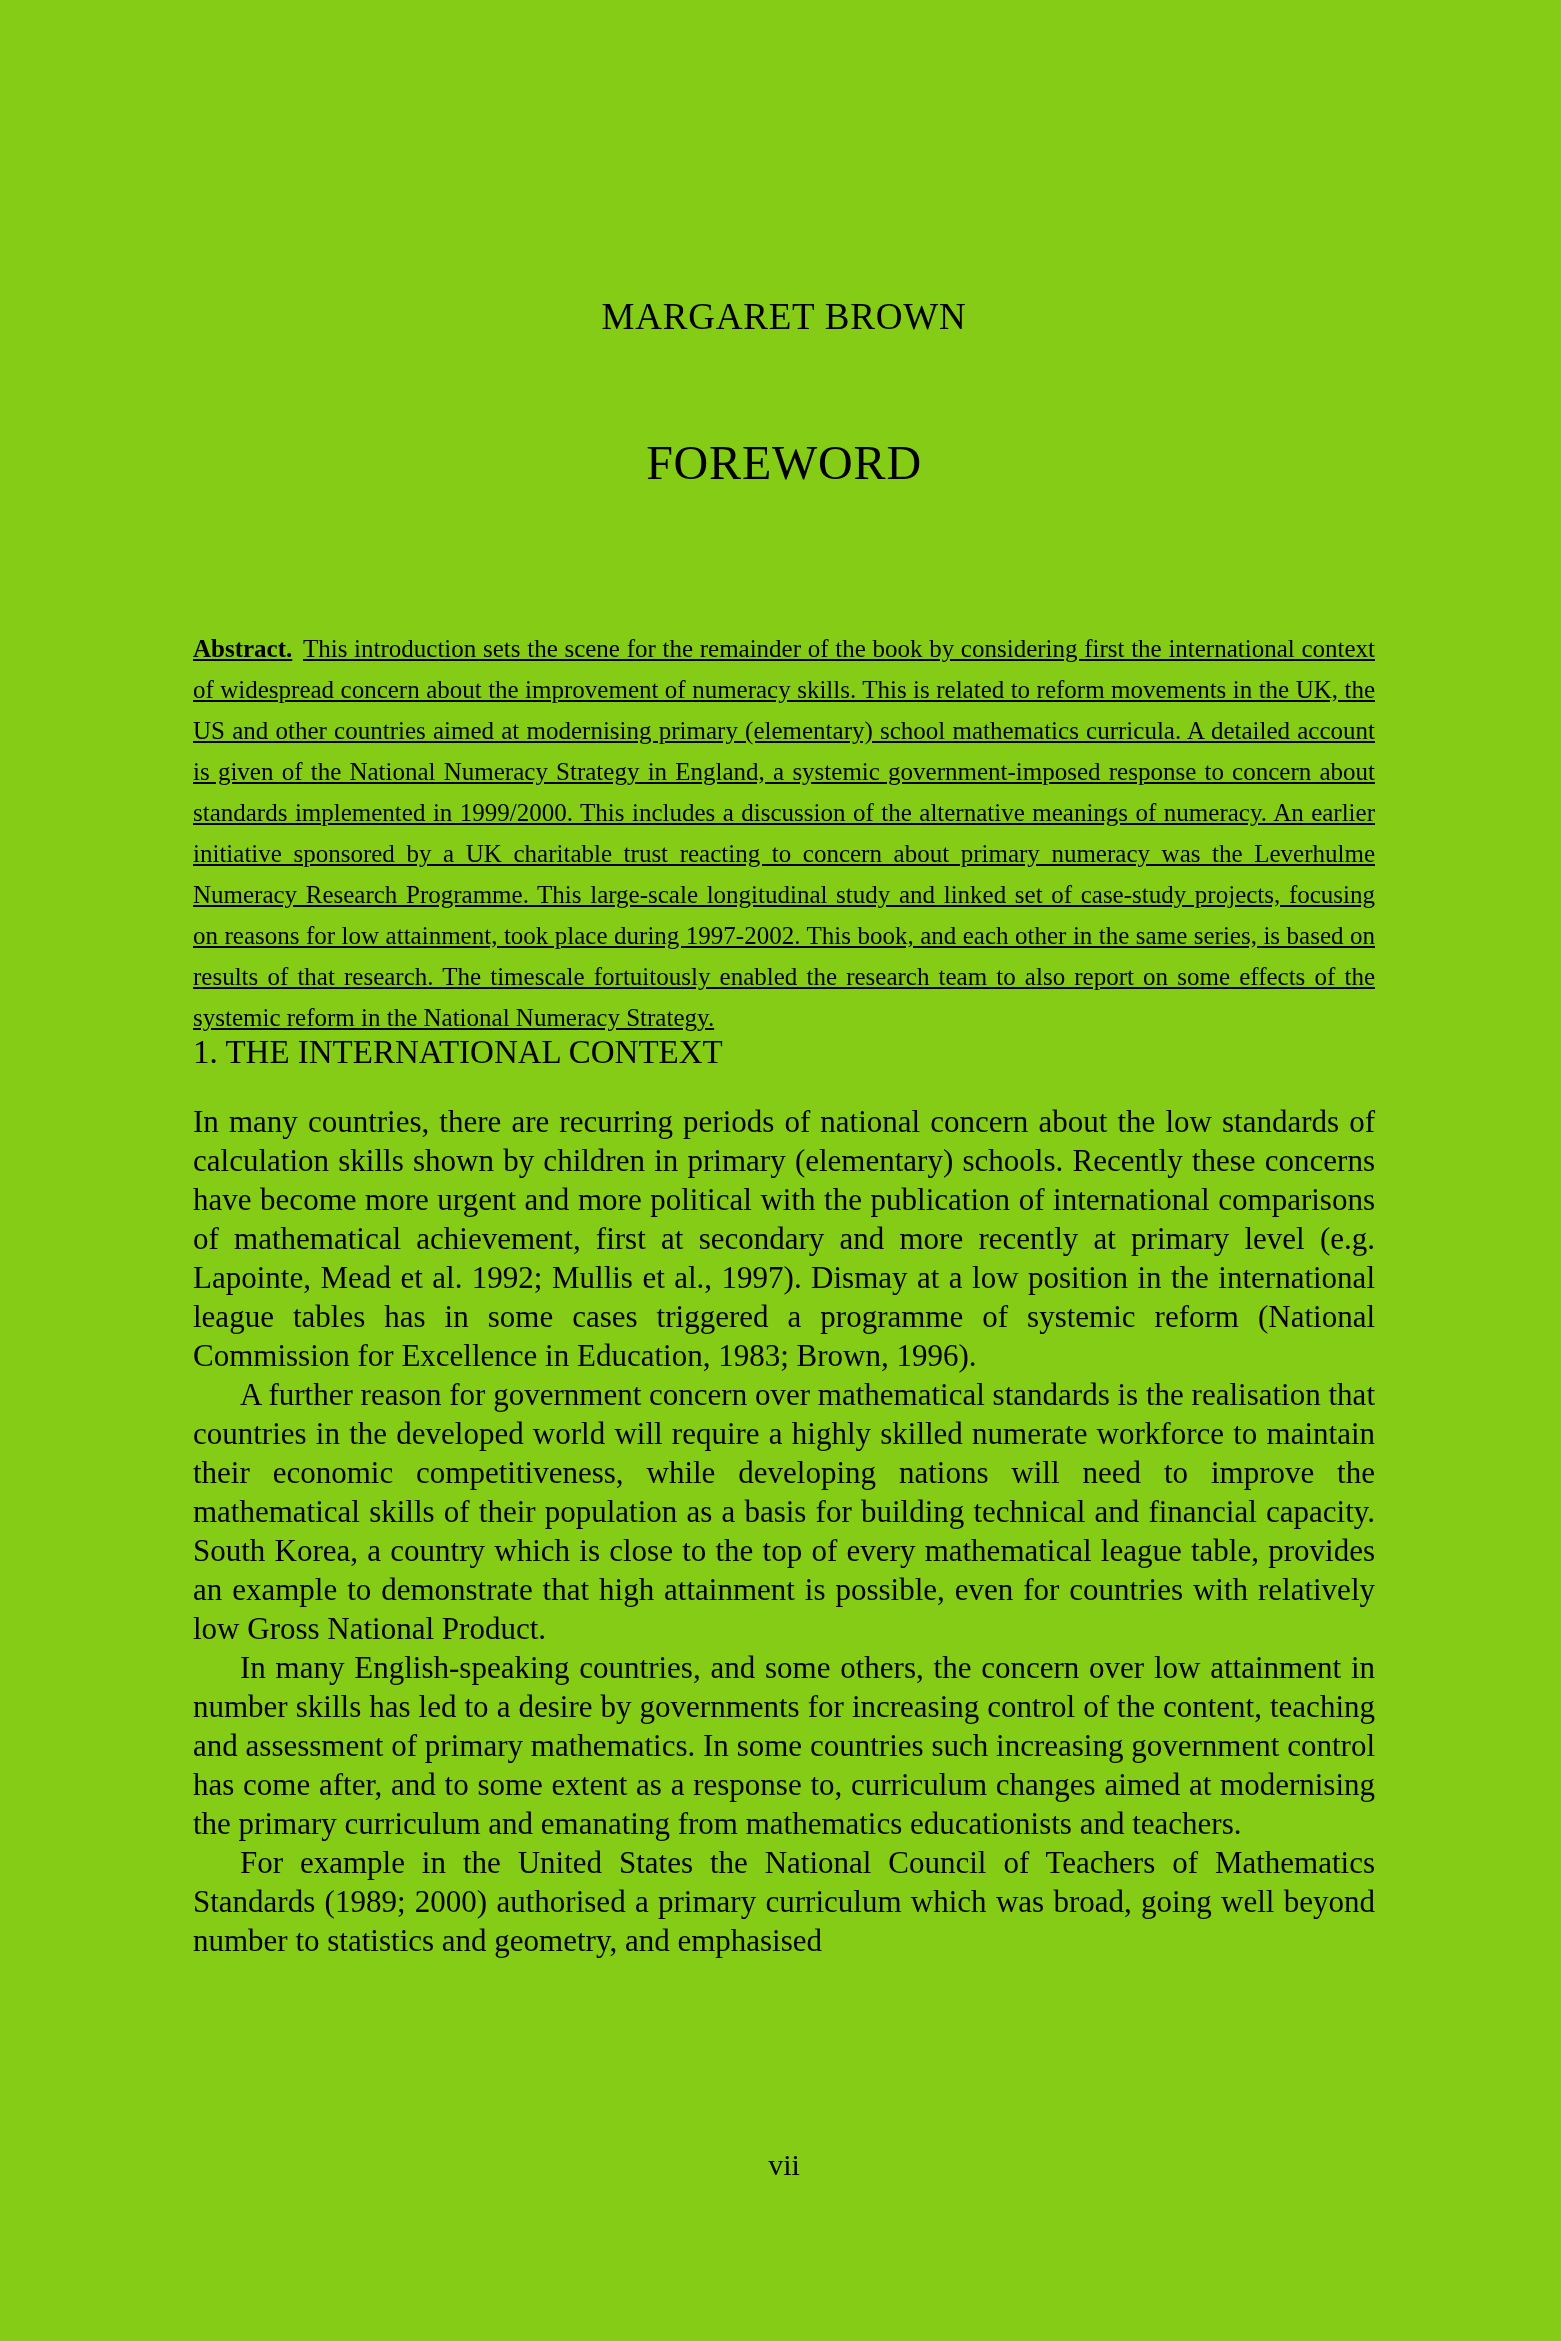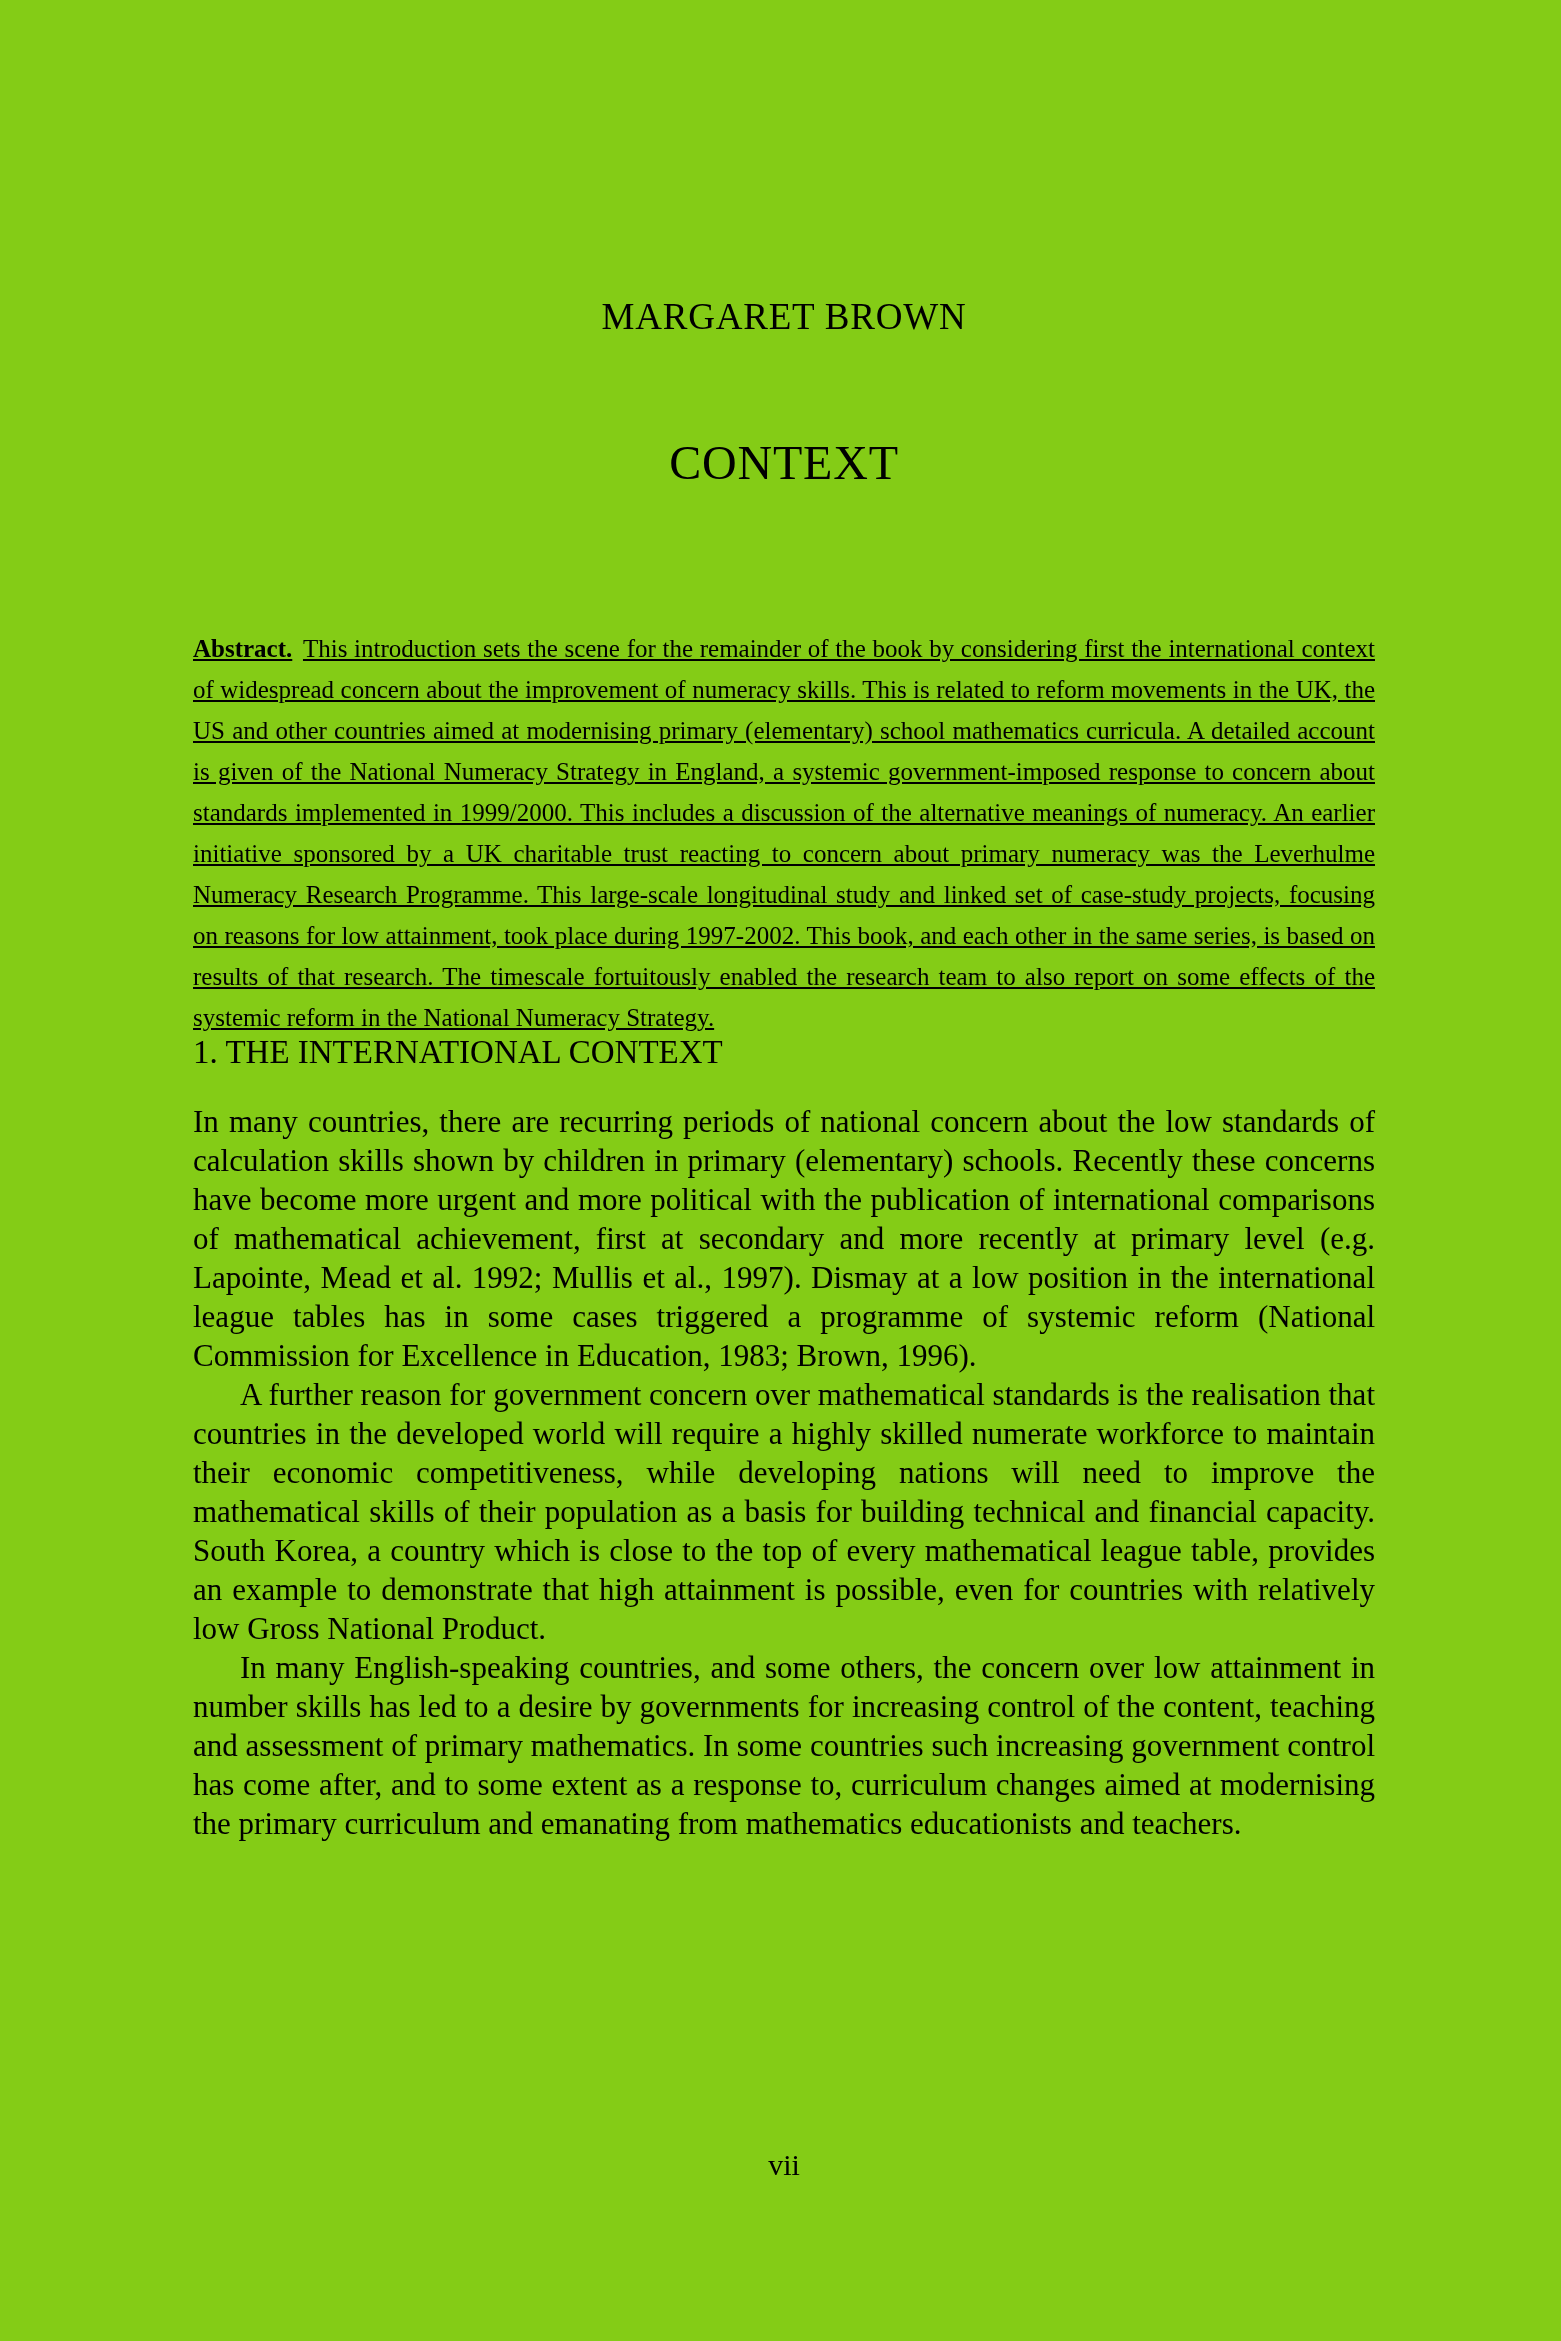--- a/index.html
+++ b/index.html
@@ -92,31 +92,32 @@
   }
 </style>
 </head>
 <body>
 
 <div class="page">
   <div class="content">
 
     <div class="author-heading">MARGARET BROWN</div>
 
-    <div class="foreword-title">CONTEXT</div>
+    <div class="foreword-title">FOREWORD</div>
 
     <div class="abstract">
       <span class="abstract-label">Abstract.</span><span>This introduction sets the scene for the remainder of the book by considering first the international context of widespread concern about the improvement of numeracy skills. This is related to reform movements in the UK, the US and other countries aimed at modernising primary (elementary) school mathematics curricula. A detailed account is given of the National Numeracy Strategy in England, a systemic government-imposed response to concern about standards implemented in 1999/2000. This includes a discussion of the alternative meanings of numeracy. An earlier initiative sponsored by a UK charitable trust reacting to concern about primary numeracy was the Leverhulme Numeracy Research Programme. This large-scale longitudinal study and linked set of case-study projects, focusing on reasons for low attainment, took place during 1997-2002. This book, and each other in the same series, is based on results of that research. The timescale fortuitously enabled the research team to also report on some effects of the systemic reform in the National Numeracy Strategy.</span>
     </div>
 
     <div class="section-heading">1. THE INTERNATIONAL CONTEXT</div>
 
     <div class="body-text">
       <p>In many countries, there are recurring periods of national concern about the low standards of calculation skills shown by children in primary (elementary) schools. Recently these concerns have become more urgent and more political with the publication of international comparisons of mathematical achievement, first at secondary and more recently at primary level (e.g. Lapointe, Mead et al. 1992; Mullis et al., 1997). Dismay at a low position in the international league tables has in some cases triggered a programme of systemic reform (National Commission for Excellence in Education, 1983; Brown, 1996).</p>
       <p class="indent">A further reason for government concern over mathematical standards is the realisation that countries in the developed world will require a highly skilled numerate workforce to maintain their economic competitiveness, while developing nations will need to improve the mathematical skills of their population as a basis for building technical and financial capacity. South Korea, a country which is close to the top of every mathematical league table, provides an example to demonstrate that high attainment is possible, even for countries with relatively low Gross National Product.</p>
       <p class="indent">In many English-speaking countries, and some others, the concern over low attainment in number skills has led to a desire by governments for increasing control of the content, teaching and assessment of primary mathematics. In some countries such increasing government control has come after, and to some extent as a response to, curriculum changes aimed at modernising the primary curriculum and emanating from mathematics educationists and teachers.</p>
+      <p class="indent">For example in the United States the National Council of Teachers of Mathematics Standards (1989; 2000) authorised a primary curriculum which was broad, going well beyond number to statistics and geometry, and emphasised</p>
     </div>
 
     <div class="page-number">vii</div>
 
   </div>
 </div>
 
 
 </body></html>

